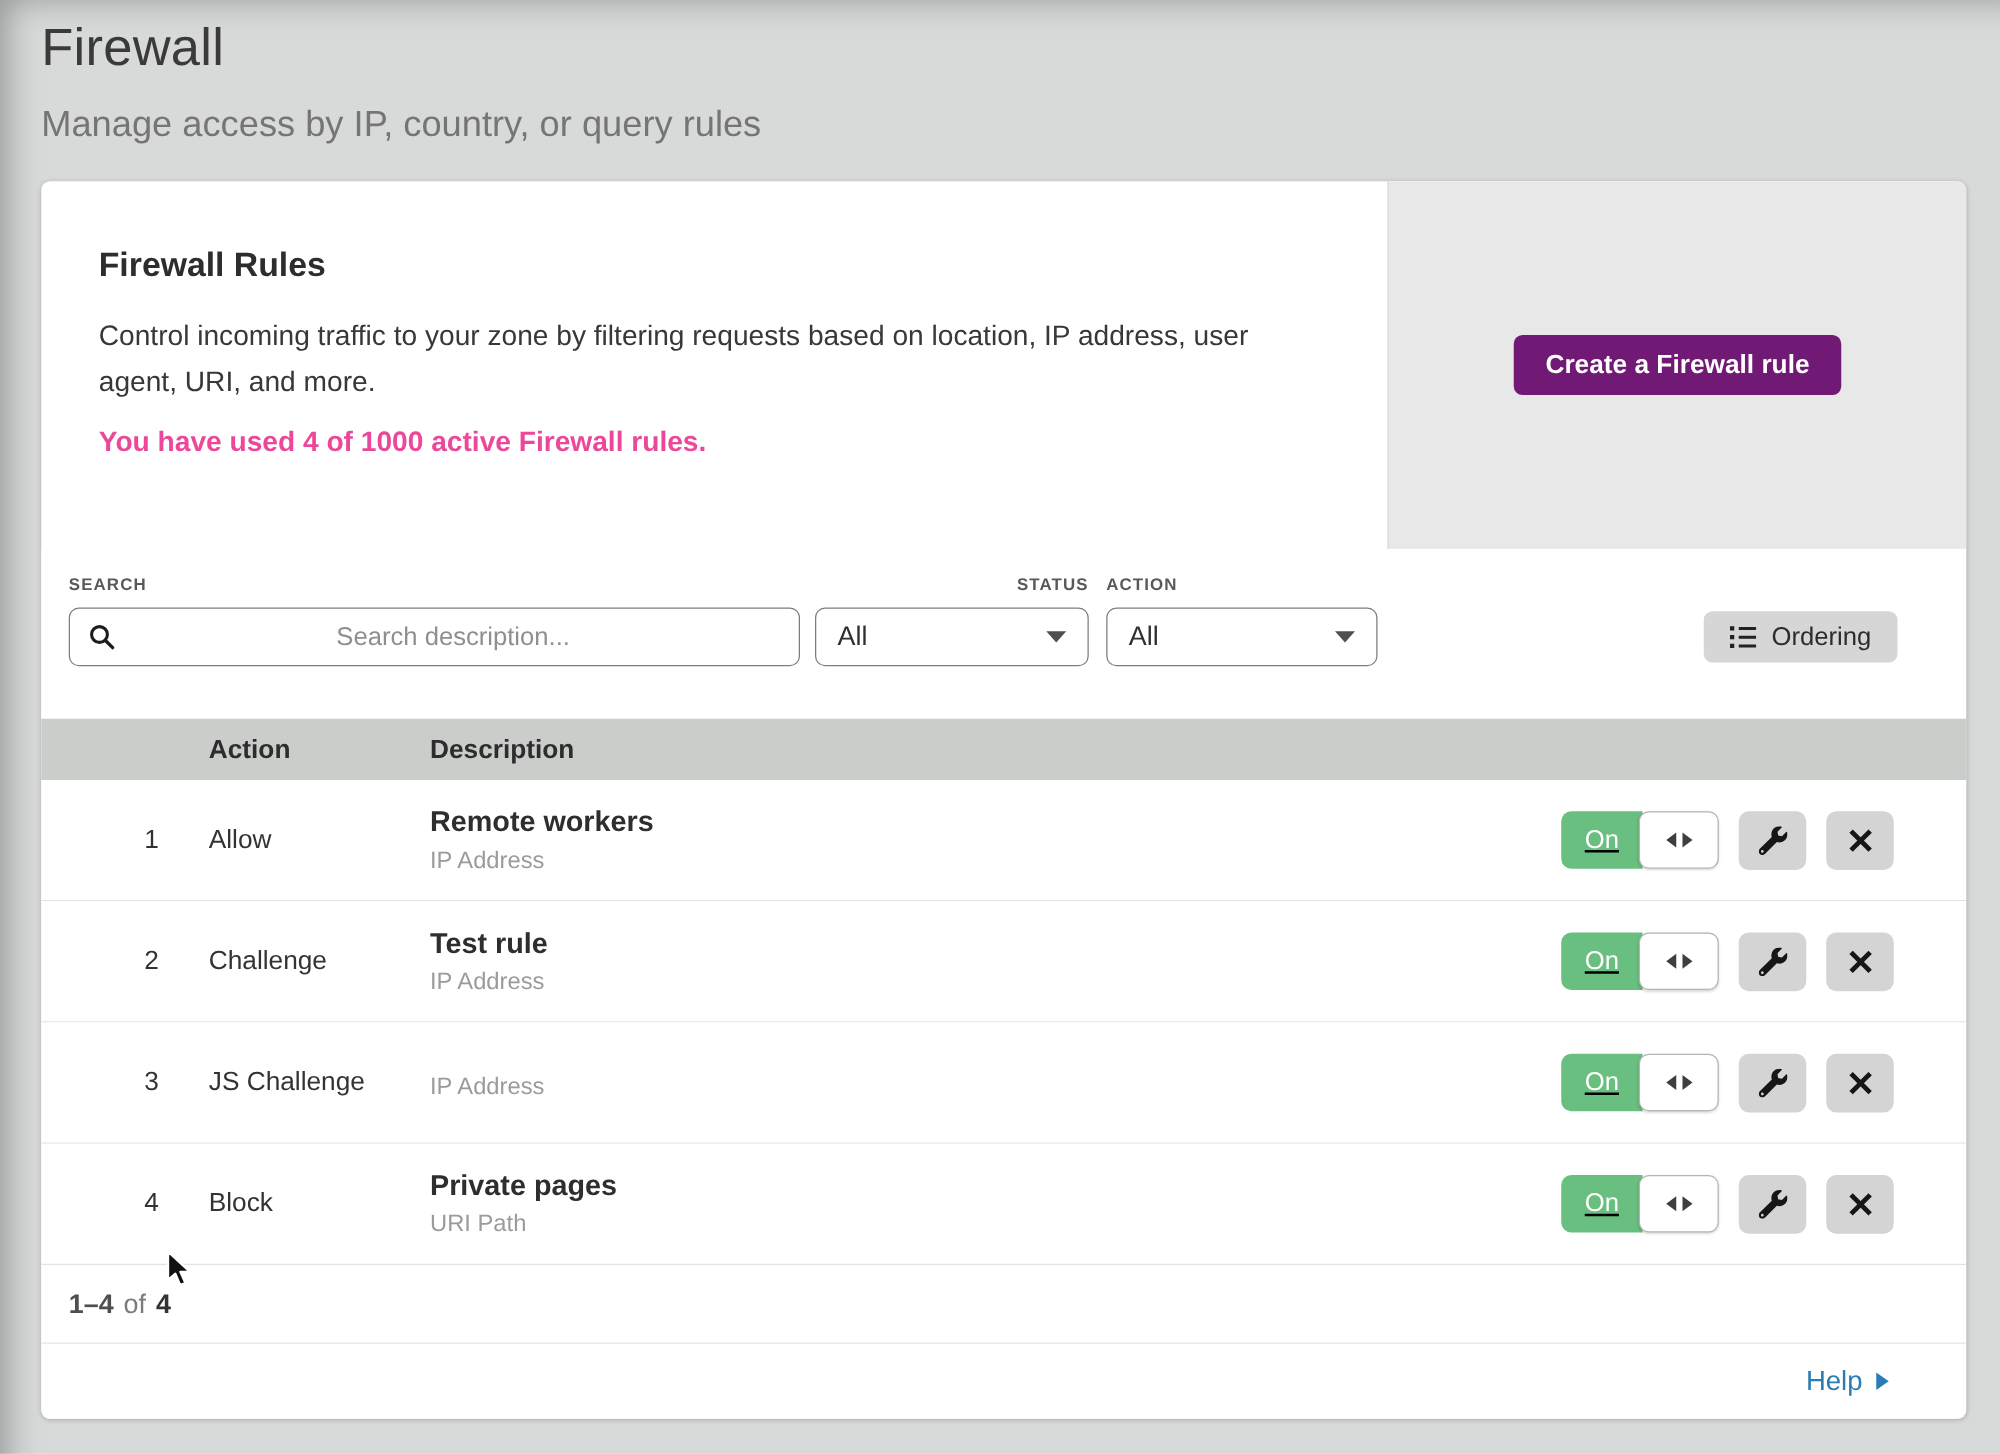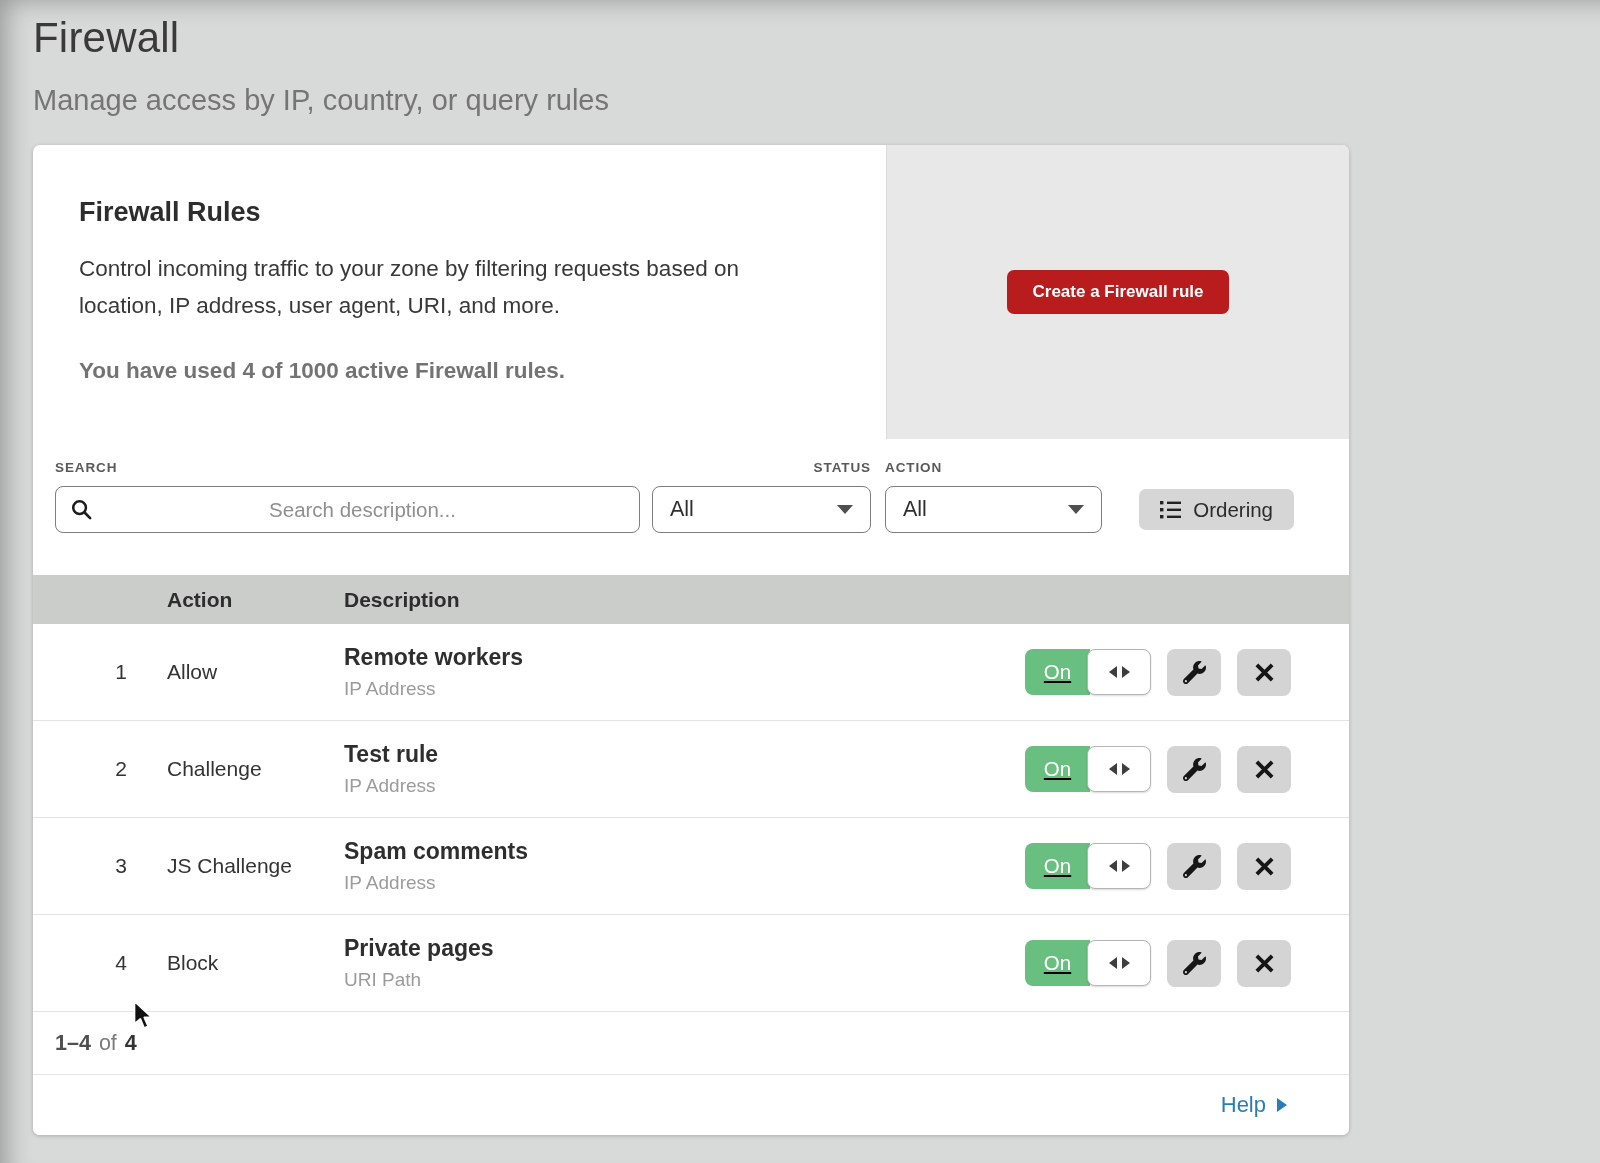--- a/index.html
+++ b/index.html
@@ -14,39 +14,39 @@
     width:1600px; height:1163px;
     box-shadow: inset 18px 12px 26px -12px rgba(0,0,0,.30);
     padding:14px 0 0 33px;
     position:relative;
   }
   .page-title { font-size:42px; font-weight:500; color:#3a3a3a; letter-spacing:.2px; }
   .page-subtitle { margin-top:22px; font-size:29px; font-weight:400; color:#757575; }
 
   .card {
     margin-top:28px;
-    width:1316px;
+    width:1540px;
     background:#ffffff;
     border-radius:7px;
     box-shadow:0 1px 4px rgba(0,0,0,.20);
     overflow:hidden;
   }
 
   
   .top-section { display:flex; height:294px; }
   .intro { flex:1; padding:52px 60px 40px 46px; }
   .intro-heading { font-size:27px; font-weight:700; color:#2d2d2d; }
   .intro-desc { margin-top:22px; font-size:22.5px; line-height:37px; color:#383838; max-width:950px; }
-  .usage-note { margin-top:34px; font-size:22.5px; font-weight:700; color:#737373; }
+  .usage-note { margin-top:17px; font-size:22.5px; font-weight:700; color:#ec4899; }
   .side-panel {
     width:463px; background:#e7e8e7; border-left:1px solid #dadbda;
     display:flex; align-items:center; justify-content:center;
   }
   .create-btn {
-    background:#b91c1c; color:#fff; font-size:17px; font-weight:600;
+    background:#701a75; color:#fff; font-size:21px; font-weight:600;
     font-family:inherit; border:none; border-radius:7px;
     padding:12px 25px; cursor:pointer;
   }
 
   
   .filter-bar { display:flex; align-items:flex-end; padding:21px 55px 42px 22px; background:#fff; }
   .field-group { display:flex; flex-direction:column; }
   .field-label { font-size:13.5px; font-weight:700; color:#595959; letter-spacing:.9px; margin-bottom:11px; }
   .search-group { width:585px; }
   .input-wrap { position:relative; height:47px; }
@@ -248,21 +248,20 @@
             <path d="M3 3 L19 19 M19 3 L3 19" stroke="#161616" stroke-width="4"></path>
           </svg>
         </button>
       </div>
     </div>
 
     <div class="rule-row">
       <div class="rule-num">3</div>
       <div class="rule-action">JS Challenge</div>
       <div class="rule-desc">
-        <div class="desc-main">Spam comments</div>
         <div class="desc-sub">IP Address</div>
       </div>
       <div class="row-controls">
         <div class="toggle">
           <div class="toggle-on">On</div>
           <div class="toggle-knob">
             <span class="tri-left"></span>
             <span class="tri-right"></span>
           </div>
         </div>

